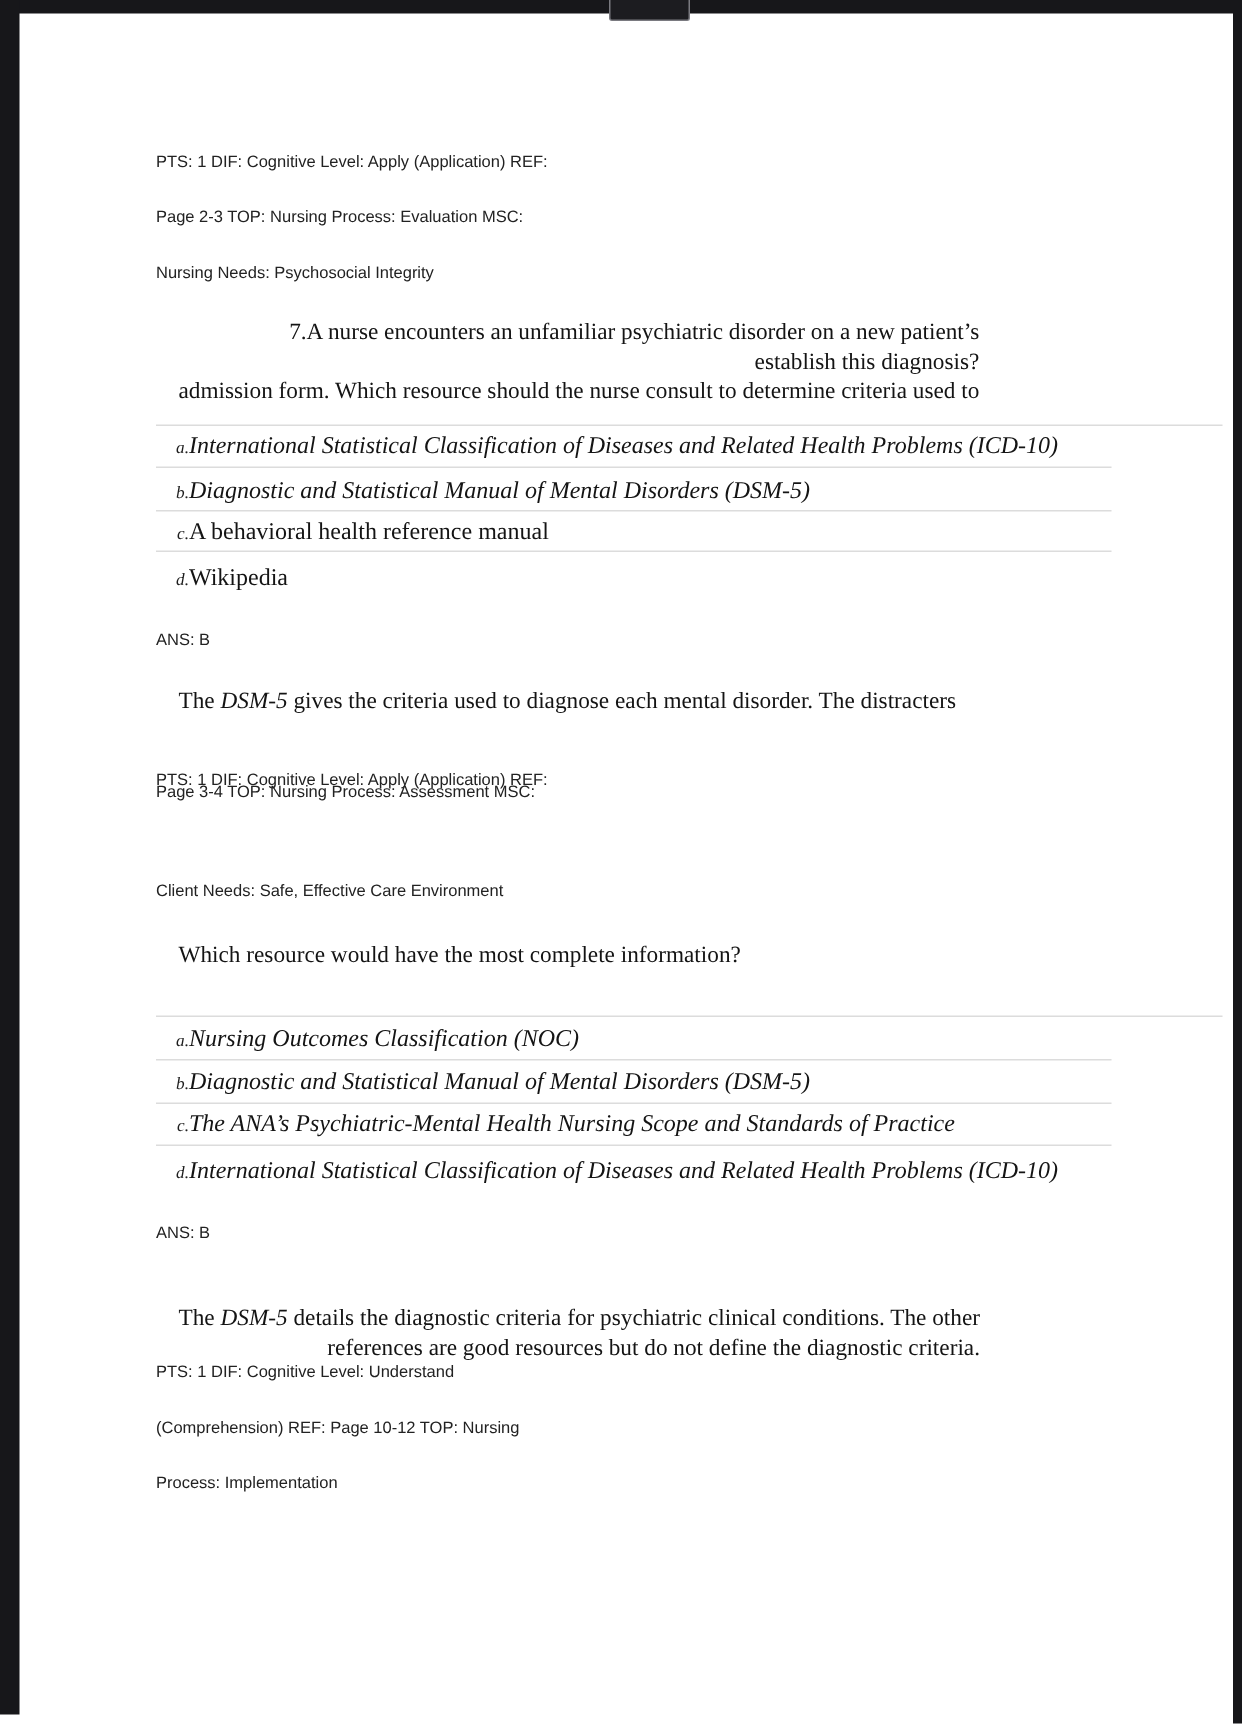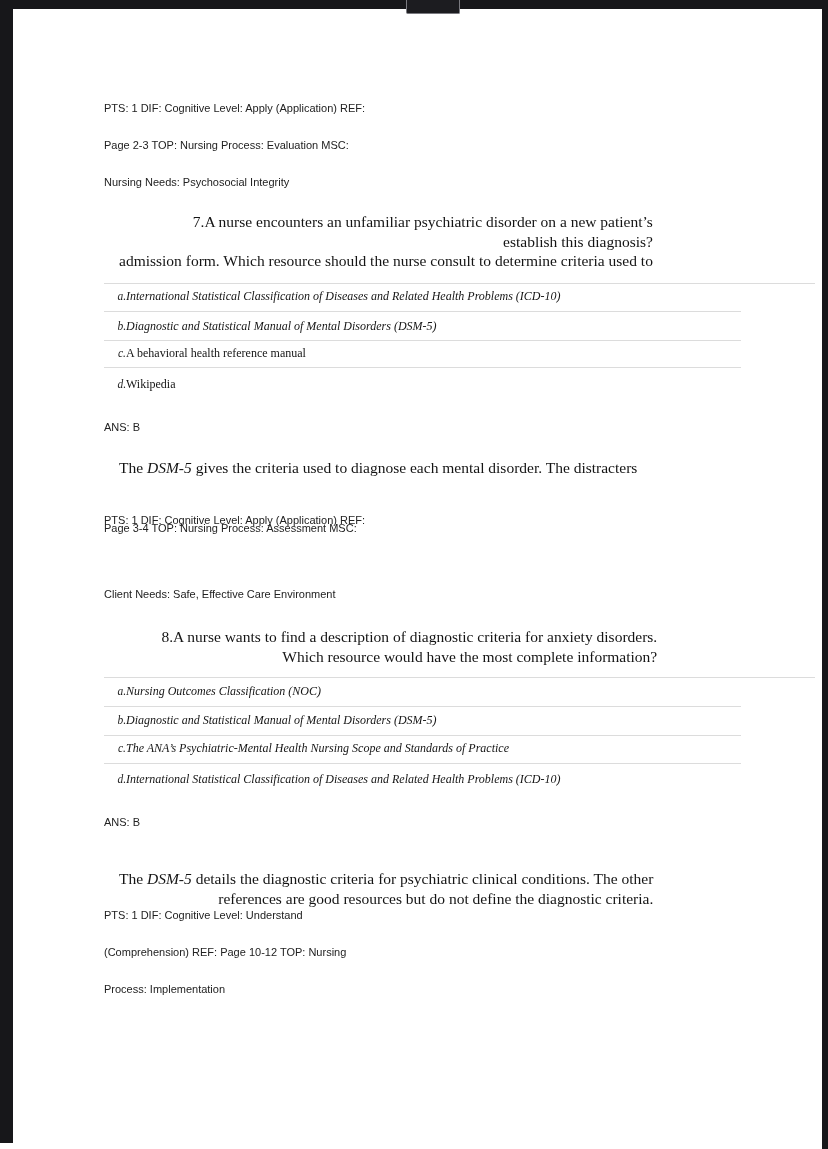--- a/index.html
+++ b/index.html
@@ -16,21 +16,21 @@
   .handle{position:absolute;left:406px;top:0;width:54px;height:14px;background:#1c1c20;
     border:1px solid #7a7a80;border-top:none;border-radius:0 0 2px 2px;box-sizing:border-box;}
   
   .meta,.ans{position:absolute;left:104px;font-family:"Liberation Sans",sans-serif;
     font-size:11px;color:var(--meta-text,#222);white-space:nowrap;}
   .serifblock{position:absolute;left:104px;color:var(--text,#141414);margin-left:15px;}
   .qline{font-size:15.5px;line-height:19.5px;white-space:nowrap;}
   .qnum{display:inline-block;width:54px;}
   .opt{position:absolute;left:104px;display:flex;align-items:baseline;color:var(--text,#141414);}
   .opt .letter{font-style:italic;font-size:11.5px;width:22px;flex:none;color:#1e1e1e;}
-  .opt .otext{font-size:12px;white-space:nowrap;}
+  .opt .otext{font-size:16px;white-space:nowrap;}
   .italic{font-style:italic;}
   .rule{position:absolute;left:104px;height:1px;background:var(--rule,#dcdcdc);}
   .rule.full{width:711px;}
   .rule.inner{width:637px;}
 </style>
 </head>
 <body>
 
 <div class="page">
 
@@ -68,21 +68,20 @@
   <div class="ans" style="top:421px">ANS: B</div>
   <div class="serifblock" style="top:458px">
     <div class="qline"><span>The </span><span class="italic">DSM-5</span><span> gives the criteria used to diagnose each mental disorder. The distracters</span></div>
   </div>
 
   <div class="meta" style="top:514px">PTS: 1 DIF: Cognitive Level: Apply (Application) REF:</div>
   <div class="meta" style="top:522px">Page 3-4 TOP: Nursing Process: Assessment MSC:</div>
   <div class="meta" style="top:588px">Client Needs: Safe, Effective Care Environment</div>
 
   <div class="serifblock" style="top:627px">
-    <div class="qline"><span class="qnum">8.</span><span>A nurse wants to find a description of diagnostic criteria for anxiety disorders.</span></div>
     <div class="qline">Which resource would have the most complete information?</div>
   </div>
 
   <div class="rule full" style="top:677px"></div>
   <div class="opt" style="top:684px">
     <span class="letter">a.</span>
     <span class="otext italic">Nursing Outcomes Classification (NOC)</span>
   </div>
   <div class="rule inner" style="top:706px"></div>
   <div class="opt" style="top:713px">

